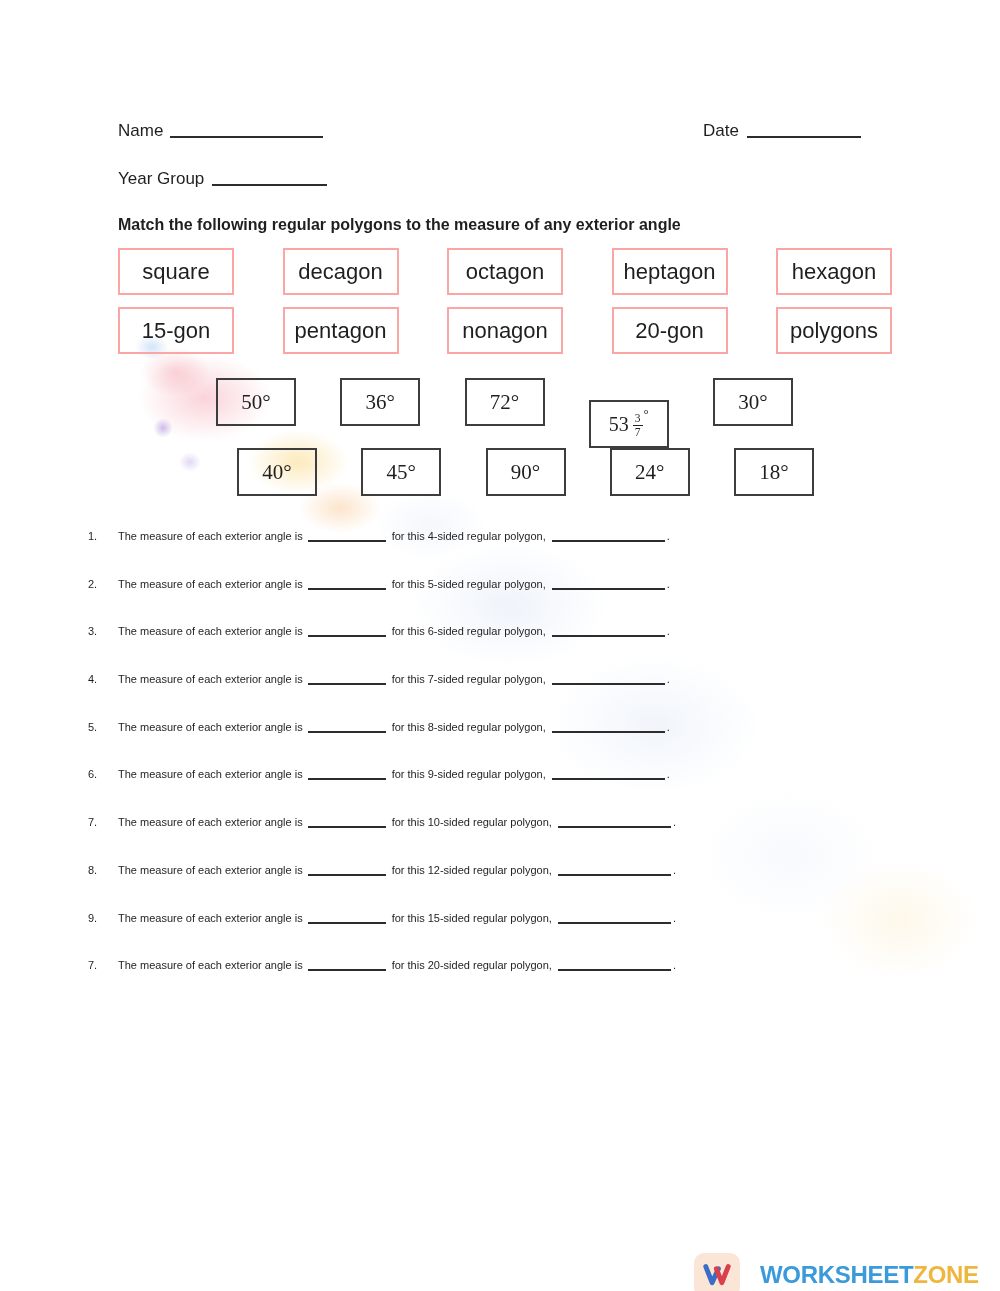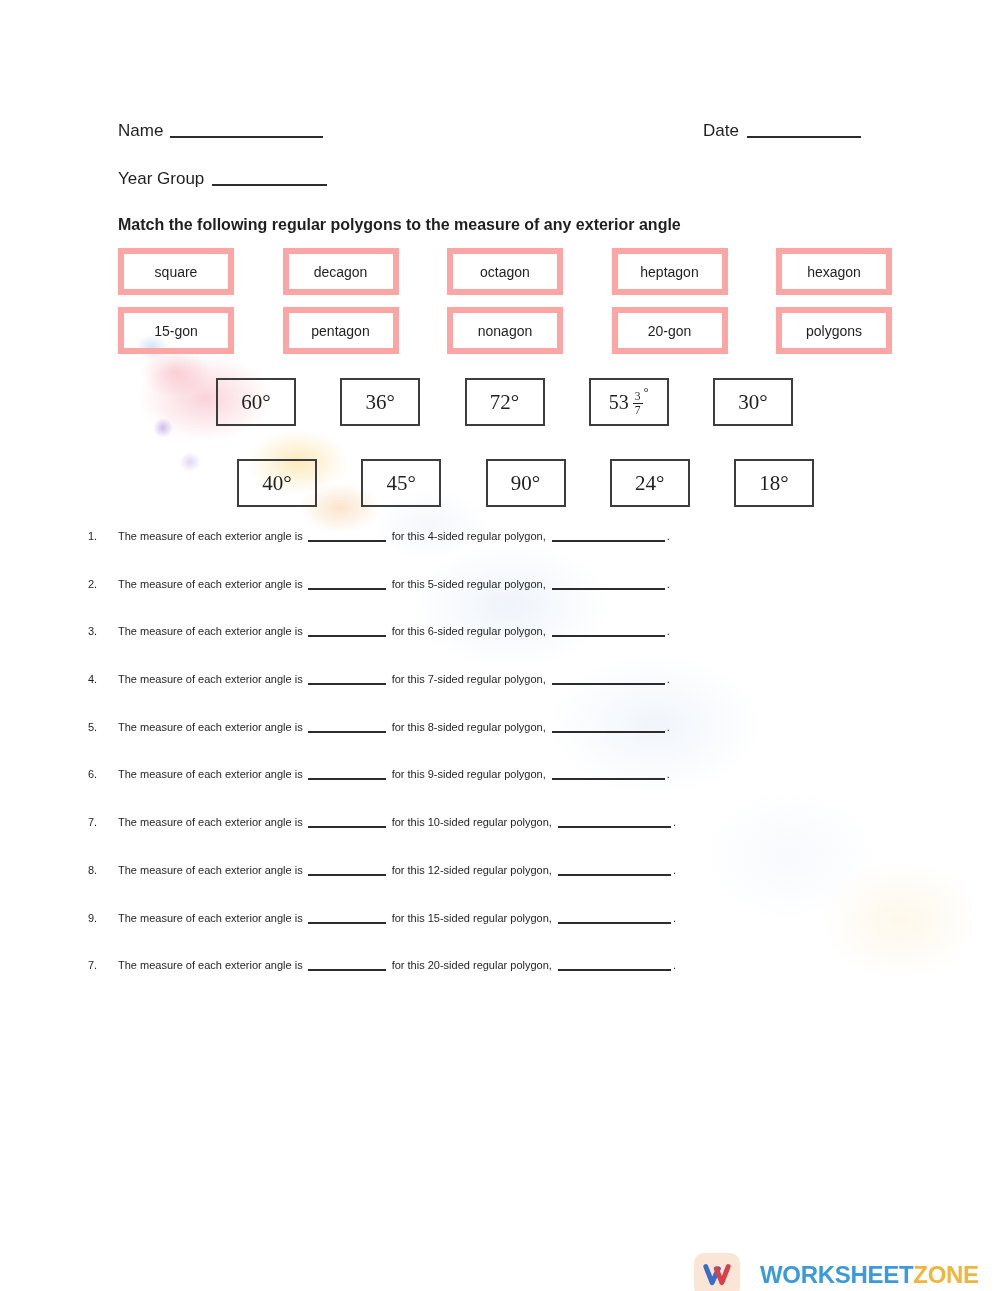--- a/index.html
+++ b/index.html
@@ -31,36 +31,36 @@
   .blank{display:inline-block;border-bottom:2px solid #2c2c2c;height:13px;vertical-align:-2px;}
   .blank-name{width:153px;margin-left:7px;}
   .blank-date{width:114px;margin-left:8px;}
   .blank-year{width:115px;margin-left:8px;}
   .title{position:absolute;left:118px;top:216px;font-size:16px;font-weight:700;white-space:nowrap;}
 
   .poly-row{position:absolute;left:118px;width:774px;display:flex;justify-content:space-between;}
   #poly-row-1{top:248px;}
   #poly-row-2{top:307px;}
   .poly-box{
-    box-sizing:border-box;width:116px;height:47px;border:6px solid #fca5a5;
-    display:flex;align-items:center;justify-content:center;font-size:14px;background:transparent;
+    box-sizing:border-box;width:116px;height:47px;border:2px solid #fca5a5;
+    display:flex;align-items:center;justify-content:center;font-size:22px;background:transparent;
   }
 
   .angle-row{position:absolute;left:216px;width:577px;display:flex;justify-content:space-between;}
   #angle-row-1{top:378px;}
-  #angle-row-2{top:459px;padding-left:21px;}
+  #angle-row-2{top:448px;padding-left:21px;}
   .angle-box{
     box-sizing:border-box;width:80px;height:48px;border:2px solid #3d3d3d;
     display:flex;align-items:center;justify-content:center;
     font-family:"Liberation Serif",serif;font-size:21px;background:transparent;
   }
   .frac{display:inline-flex;flex-direction:column;align-items:center;font-size:11.5px;line-height:1.1;margin:0 1px 0 4px;transform:translateY(1px);}
   .frac-num{border-bottom:1.3px solid #222;padding:0 2px;}
   .deg-sup{font-size:13px;align-self:flex-start;margin-top:4px;}
-  .angle-fraction-box{font-size:20px;}
+  .angle-fraction-box{font-size:20px;margin-top:22px;}
 
   .questions{position:absolute;left:88px;top:526px;font-size:11px;}
   .q-row{white-space:nowrap;line-height:20px;margin-bottom:27.7px;}
   .q-num{display:inline-block;width:30px;}
   .q-blank-angle{width:78px;margin:0 6px 0 5px;}
   .q-blank-poly{width:113px;margin:0 2px 0 6px;}
 
   .footer{position:absolute;left:694px;top:1253px;display:flex;align-items:center;}
   .logo-badge{width:46px;height:44px;border-radius:10px;background:#fae5d6;display:flex;align-items:center;justify-content:center;flex:0 0 auto;}
   .brand{margin-left:20px;font-size:24px;font-weight:700;letter-spacing:-0.3px;white-space:nowrap;}
@@ -113,21 +113,21 @@
     <div class="poly-box">
         <span>20-gon</span>
       </div>
     <div class="poly-box">
         <span>polygons</span>
       </div>
   </div>
 
   <div class="angle-row" id="angle-row-1">
     <div class="angle-box">
-        <span>60°</span>
+        <span>50°</span>
       </div>
     <div class="angle-box">
         <span>36°</span>
       </div>
     <div class="angle-box">
         <span>72°</span>
       </div>
     <div class="angle-box angle-fraction-box">
       <span>53</span>
         <span class="frac">

